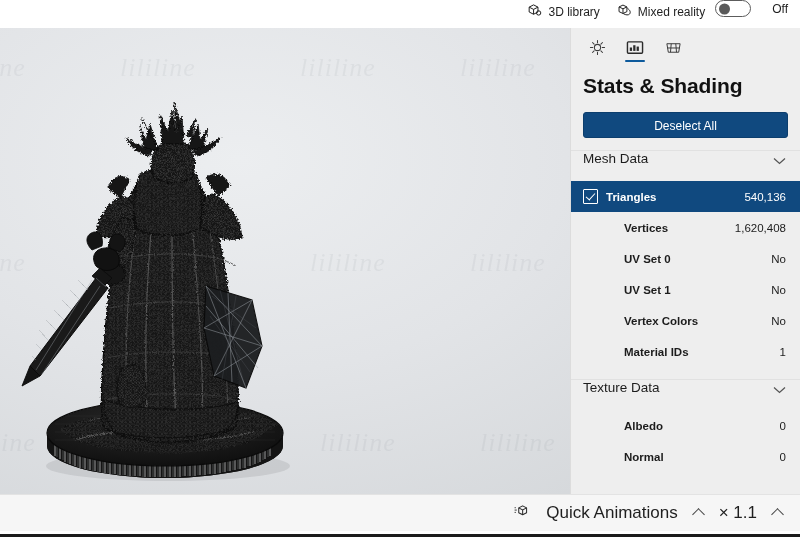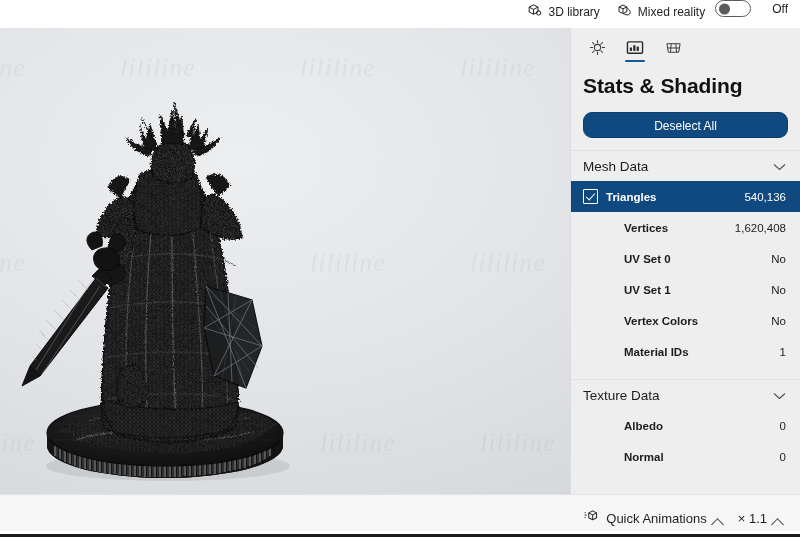--- a/index.html
+++ b/index.html
@@ -158,31 +158,31 @@
   .deselect-btn {
     display: block;
     margin: 14px 12px 0 12px;
     height: 26px;
     line-height: 26px;
     text-align: center;
     background: #10497f;
     color: #ffffff;
     font-size: 12px;
     border: 1px solid #0c3e6d;
-    border-radius: 9px;
+    border-radius: 3px;
     cursor: default;
     box-sizing: border-box;
   }
 
   .section {
     margin-top: 12px;
   }
   .section-header {
     display: flex;
-    align-items: center;
+    align-items: flex-start;
     justify-content: space-between;
     height: 30px;
     padding: 0 14px 0 12px;
     border-top: 1px solid #e1e1e1;
     cursor: default;
     gap: 21px;
   }
   .section-title {
     font-size: 13.5px;
     color: #1c1c1c;
@@ -238,25 +238,25 @@
     background: #f6f6f6;
     border-top: 1px solid #e3e3e3;
     display: flex;
     align-items: center;
     justify-content: flex-end;
     padding-right: 10px;
     box-sizing: border-box;
   }
   .bb-item {
     display: flex;
-    align-items: flex-end;
-    gap: 6px;
+    align-items: center;
+    gap: 16px;
     height: 26px;
     padding: 0 8px;
-    font-size: 13px;
+    font-size: 17px;
     color: #1f1f1f;
     cursor: default;
     white-space: nowrap;
   }
   .chev-up {
     display: inline-block;
     width: 8px; height: 8px;
     border-left: 1.3px solid #444;
     border-top: 1.3px solid #444;
     transform: rotate(45deg);

